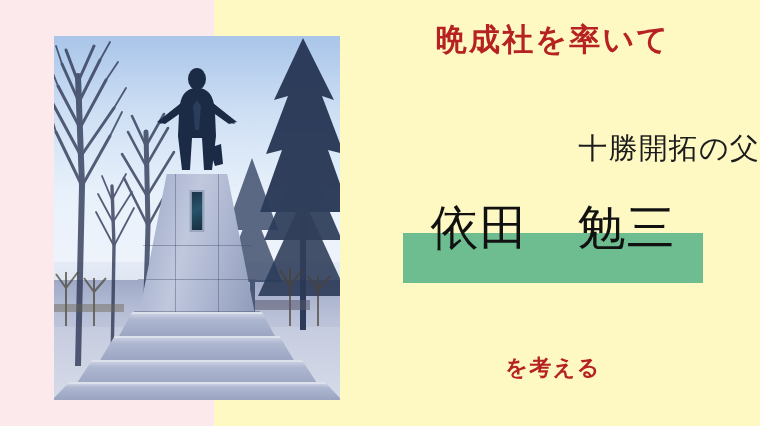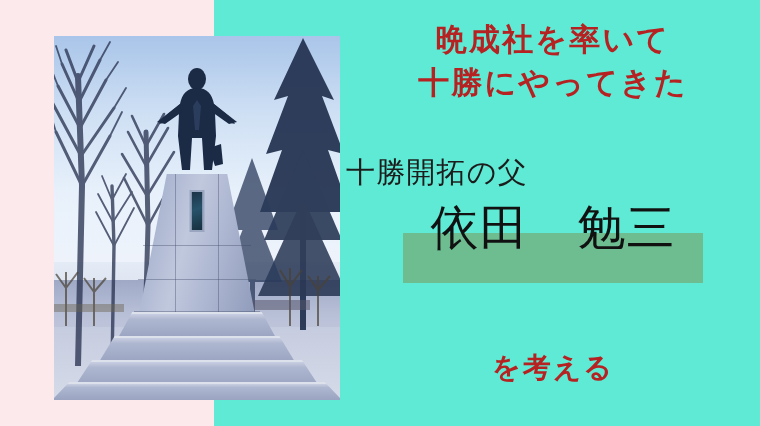--- a/index.html
+++ b/index.html
@@ -2,21 +2,21 @@
 <html><head>
 <meta charset="utf-8">
 <title>Banner</title>
 <style>
   * { margin:0; padding:0; box-sizing:border-box; }
   html,body { background:#ffffff; }
 
   .canvas{
     position:relative;
     width:760px; height:426px;
-    background:#5eead4;
+    background:#fef9c3;
     overflow:hidden;
     font-family:"Liberation Serif", serif;
   }
 
   
   .pink-panel{
     position:absolute; left:0; top:0;
     width:214px; height:426px;
     background:#fbe9ec;
   }
@@ -101,24 +101,23 @@
     color:#b62121;
     font-family:"DejaVu Sans", sans-serif;
     font-weight:700;
     letter-spacing:.07em;
   }
   .rl1{ top:20px;  font-size:31px; line-height:38px; }
   .rl2{ top:63px;  font-size:31px; line-height:38px; }
 
   .mincho{
     position:absolute; left:0; width:100%;
-    text-align:left;
+    text-align:right;
     color:#1c1c1c;
     font-family:"DejaVu Serif", serif;
-    margin-top:24px;
   }
   .sub{ top:128px; font-size:29px; line-height:40px; letter-spacing:.04em; }
 
   .name-wrap{
     position:absolute; left:0; top:186px; width:100%; height:104px;
   }
   .name-hl{
     position:absolute;
     left:57px; top:47px;
     width:300px; height:50px;
@@ -128,21 +127,21 @@
     position:absolute; left:0; top:0; width:100%;
     text-align:center;
     font-family:"DejaVu Serif", serif;
     font-size:48px; line-height:82px;
     color:#111111;
     letter-spacing:.02em;
     white-space:pre;
   }
 
   .rl3{ top:306px; font-size:28px; line-height:36px; }
-  .rl4{ top:350px; font-size:28px; line-height:36px; }
+  .rl4{ top:350px; font-size:22px; line-height:36px; }
 </style>
 </head>
 <body>
 
 <div class="canvas">
 
   <div class="pink-panel"></div>
 
   <div class="photo">
     <div class="photo-inner">
@@ -219,21 +218,20 @@
           <path d="M60 82 L72 78 L74 98 L66 100 Z"></path>
         </g>
       </svg>
 
     </div>
   </div>
 
   <div class="txt-col">
 
     <div class="red-line rl1">晩成社を率いて</div>
-    <div class="red-line rl2">十勝にやってきた</div>
 
     <div class="mincho sub">十勝開拓の父</div>
 
     <div class="name-wrap">
       <div class="name-hl"></div>
       <div class="name-txt">依田　勉三</div>
     </div>
 
     <div class="red-line rl4">を考える</div>
 

